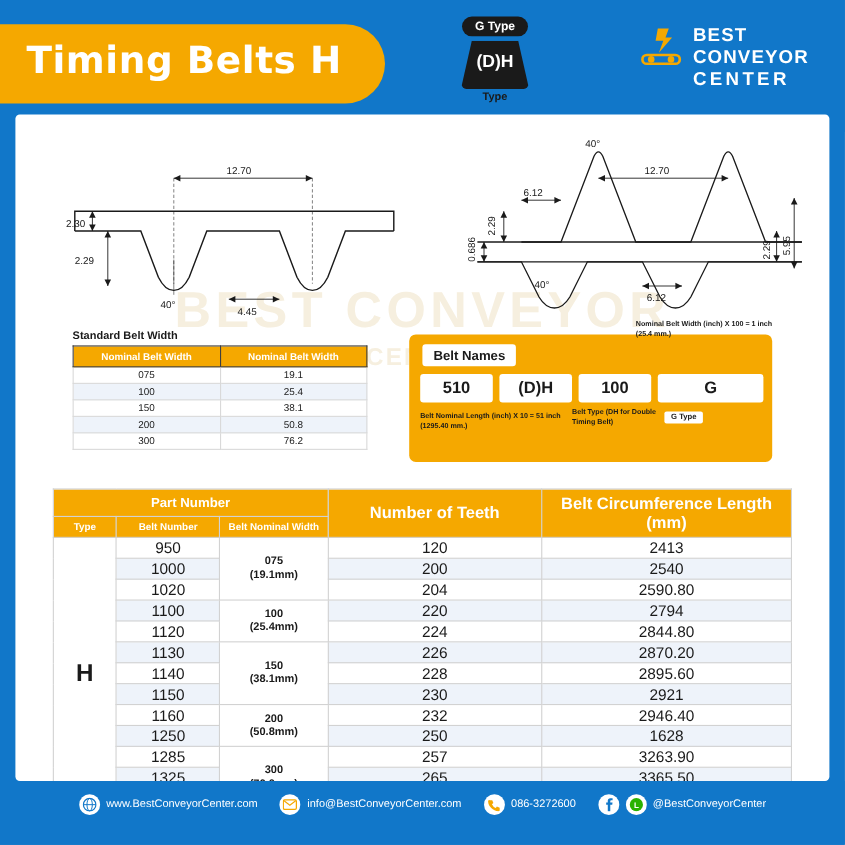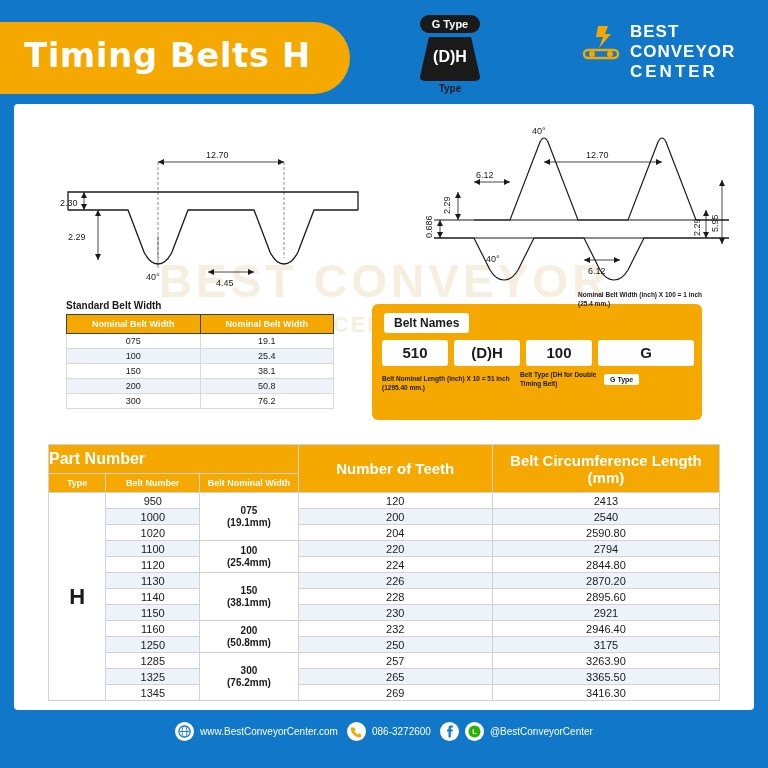--- a/index.html
+++ b/index.html
@@ -101,32 +101,32 @@
   .bn-note { position:absolute; font-size:6.5px; font-weight:bold; color:#1a1a1a; line-height:9px; }
   .bn-n1 { left:10px; top:70px; width:150px; }
   .bn-n2 { left:148px; top:66px; width:80px; }
   .bn-n3 { left:206px; top:-14px; width:124px; text-align:left; }
   .bn-n4 { left:232px; top:70px; background:#ffffff; border-radius:2px; padding:1px 6px; font-size:7px; }
 
   
   .spec { position:absolute; left:34px; top:340px; width:672px; }
   .spec table { border-collapse:collapse; width:672px; font-size:9px; }
   .spec th, .spec td { border:1px solid #d2d2d2; }
-  .spec .hd1 { background:#f5a800; color:#ffffff; font-size:16px; font-weight:bold; padding:5px 0; text-align:left; }
+  .spec .hd1 { background:#f5a800; color:#ffffff; font-size:12px; font-weight:bold; padding:5px 0; text-align:center; }
   .spec .hd2 { background:#f5a800; color:#ffffff; font-size:9px; font-weight:bold; padding:4px 0; text-align:center; }
   .spec .hd-big { background:#f5a800; color:#ffffff; font-size:15px; font-weight:bold; padding:4px 0; text-align:center; }
-  .spec td { text-align:center; color:#1a1a1a; padding:1px 0; font-size:11px; height:16px; }
+  .spec td { text-align:center; color:#1a1a1a; padding:1px 0; font-size:14px; height:16px; }
   .spec td.type-cell { font-size:22px; font-weight:bold; background:#ffffff; }
   .spec td.bnw { font-size:10px; font-weight:bold; line-height:12px; background:#ffffff; }
   .spec tbody tr:nth-child(odd) td.alt { background:#ffffff; }
   .spec tbody tr:nth-child(even) td.alt { background:#eef3fa; }
 
   
   .footer { position:absolute; left:0; bottom:0; width:768px; height:58px; background:#1177c9; }
-  .f-row { position:absolute; left:0; top:12px; width:768px; display:flex; align-items:center; justify-content:center; gap:9px; }
+  .f-row { position:absolute; left:0; top:12px; width:768px; display:flex; align-items:center; justify-content:center; gap:20px; }
   .f-item { display:flex; align-items:center; gap:6px; color:#ffffff; font-size:10px; }
   .f-ic { width:19px; height:19px; border-radius:50%; background:#ffffff; display:flex; align-items:center; justify-content:center; }
   .f-ic.fb { background:#ffffff; }
   .f-ic.line { background:#ffffff; }
   .f-ic svg { display:block; }
 </style>
 </head>
 <body>
 
 <div class="page">
@@ -371,21 +371,21 @@
             <td class="bnw" rowspan="2">
               <span>200</span><br>
               <span>(50.8mm)</span>
             </td>
             <td class="alt">232</td>
             <td class="alt">2946.40</td>
           </tr>
           <tr>
             <td class="alt">1250</td>
             <td class="alt">250</td>
-            <td class="alt">3175</td>
+            <td class="alt">1628</td>
           </tr>
           <tr>
             <td class="alt">1285</td>
             <td class="bnw" rowspan="3">
               <span>300</span><br>
               <span>(76.2mm)</span>
             </td>
             <td class="alt">257</td>
             <td class="alt">3263.90</td>
           </tr>
@@ -408,20 +408,29 @@
     <div class="f-row">
       <div class="f-item">
         <span class="f-ic">
           <svg width="13" height="13" viewBox="0 0 16 16">
               <circle cx="8" cy="8" r="7" fill="none" stroke="#1177c9" stroke-width="1.4"></circle>
               <ellipse cx="8" cy="8" rx="3" ry="7" fill="none" stroke="#1177c9" stroke-width="1.1"></ellipse>
               <line x1="1" y1="8" x2="15" y2="8" stroke="#1177c9" stroke-width="1.1"></line>
             </svg>
         </span>
         <span>www.BestConveyorCenter.com</span>
+      </div>
+      <div class="f-item">
+        <span class="f-ic">
+          <svg width="13" height="11" viewBox="0 0 16 12">
+              <rect x="0.7" y="0.7" width="14.6" height="10.6" rx="1.5" fill="none" stroke="#f5a800" stroke-width="1.4"></rect>
+              <path d="M1.5 1.6 L8 6.6 L14.5 1.6" fill="none" stroke="#f5a800" stroke-width="1.3"></path>
+            </svg>
+        </span>
+        <span>info@BestConveyorCenter.com</span>
       </div>
       <div class="f-item">
         <span class="f-ic">
           <svg width="12" height="12" viewBox="0 0 16 16">
               <path d="M3 2 h3 l1.4 3.4 -1.8 1.3 a9 9 0 0 0 4.7 4.7 l1.3 -1.8 L15 11 v3 a1.4 1.4 0 0 1 -1.5 1.4 C7 15 1 9 1 3.5 A1.4 1.4 0 0 1 3 2z" fill="#f5a800"></path>
             </svg>
         </span>
         <span>086-3272600</span>
       </div>
       <div class="f-item">

